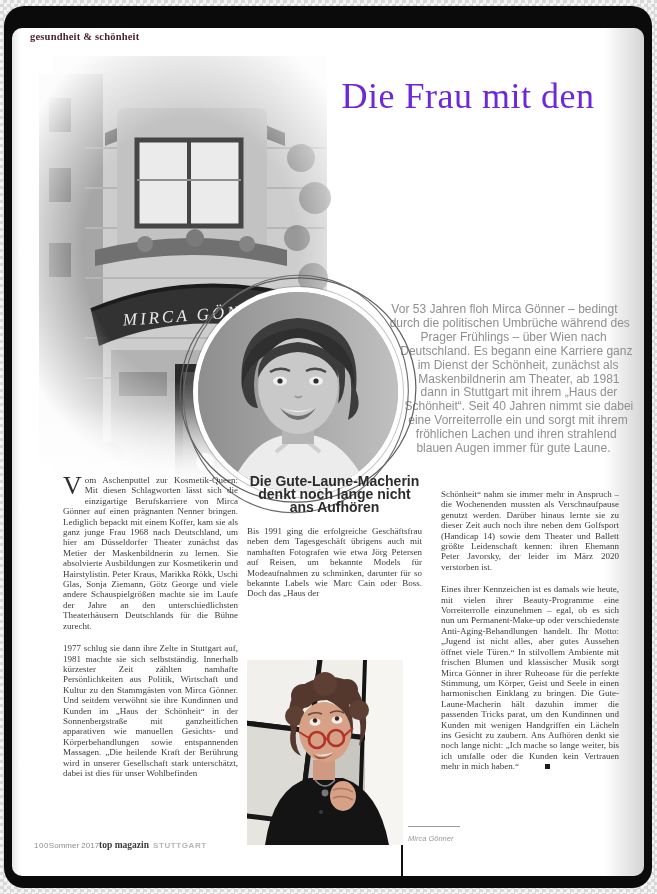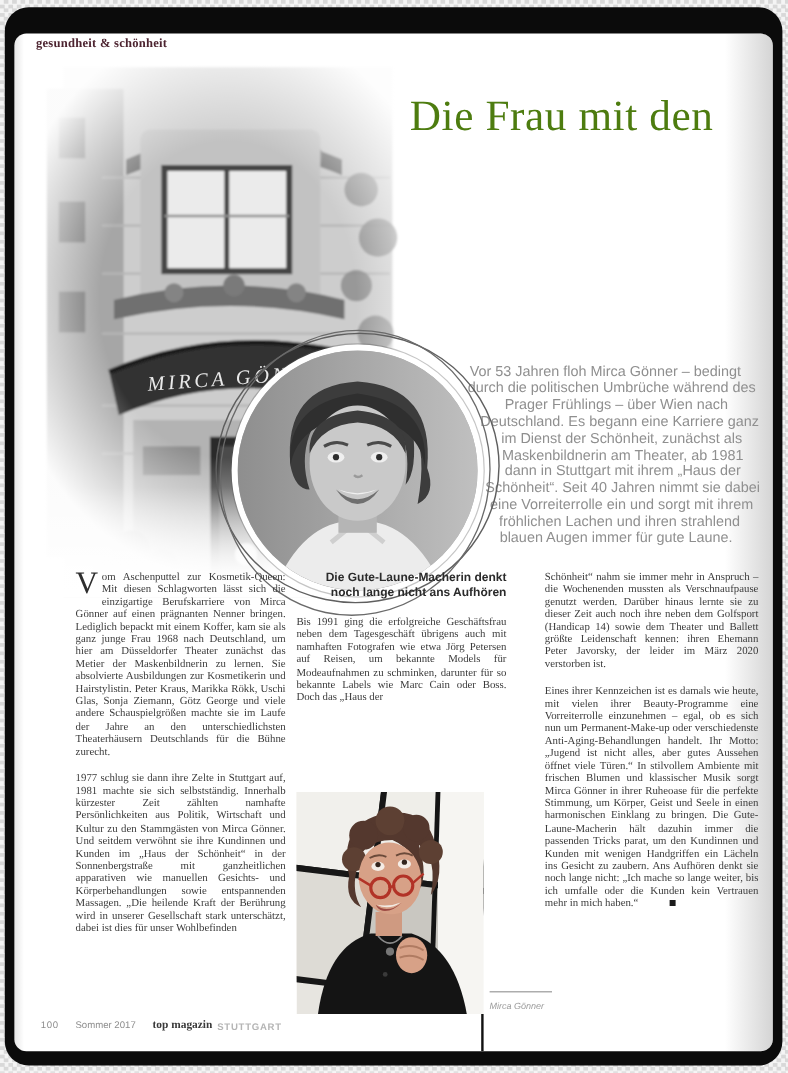--- a/index.html
+++ b/index.html
@@ -36,21 +36,21 @@
   .building svg{width:100%;height:100%;}
   .building .fade{
     content:"";position:absolute;inset:0;
     background:
       radial-gradient(ellipse 62% 55% at 50% 46%, rgba(255,255,255,0) 52%, rgba(255,255,255,.96) 92%),
       linear-gradient(to bottom, rgba(255,255,255,0) 80%, #fff 99%);
   }
   
   .headline{
     position:absolute;left:292px;top:48px;width:328px;z-index:5;text-align:center;
-    font-family:"Liberation Serif",serif;color:#4d7c0f;
+    font-family:"Liberation Serif",serif;color:#6d28d9;
   }
   .headline .t1{font-size:36px;line-height:40px;letter-spacing:.5px;}
   .headline .t2{font-size:57px;line-height:58px;letter-spacing:.5px;}
   .headline .t3{font-size:53px;line-height:56px;letter-spacing:1px;}
   
   .portrait-wrap{position:absolute;left:172px;top:250px;width:228px;height:228px;z-index:3;}
   .scribbles{position:absolute;inset:-14px;overflow:visible;}
   .portrait{
     position:absolute;left:9px;top:9px;width:200px;height:200px;border-radius:50%;
     border:5px solid #fff;overflow:hidden;background:#a8a8a8;
@@ -64,43 +64,43 @@
   }
   .intro .shape{
     float:left;width:172px;height:192px;
     shape-outside:circle(114px at 46px 90px);
   }
   
   .col{position:absolute;top:447px;font-family:"Liberation Serif",serif;
     font-size:9px;line-height:10.4px;color:#3b3b3b;text-align:justify;hyphens:auto;z-index:4;}
   .col1{left:51px;width:175px;}
   .col2{left:235px;width:175px;}
-  .col3{left:442px;width:178px;}
+  .col3{left:429px;width:178px;margin-top:14px;}
   .col p{margin:0 0 12px 0;}
   .dropcap{
     float:left;font-size:26px;line-height:20px;padding-right:3px;padding-top:1px;
     font-family:"Liberation Serif",serif;color:#2e2e2e;
   }
   .subhead{
-    font-family:"Liberation Sans",sans-serif;font-weight:bold;font-size:10px;
-    line-height:13px;color:#2b2b2b;text-align:right;margin:0 0 12px 0;hyphens:none;
+    font-family:"Liberation Sans",sans-serif;font-weight:bold;font-size:14px;
+    line-height:13px;color:#2b2b2b;text-align:center;margin:0 0 12px 0;hyphens:none;
   }
   .endmark{display:inline-block;width:5px;height:5px;background:#1c1c1c;margin-left:26px;}
   
   .photo2{position:absolute;left:235px;top:632px;width:156px;height:185px;z-index:4;overflow:hidden;}
   .photo2 svg{width:100%;height:100%;display:block;}
   .vrule{position:absolute;left:389px;top:817px;width:2px;height:31px;background:#111;z-index:4;}
   .caption{position:absolute;left:396px;top:798px;z-index:4;}
   .caption .cap-line{width:52px;height:1px;background:#9a9a9a;margin-bottom:7px;}
   .caption .cap-text{font-style:italic;font-size:7.5px;color:#9a9a9a;}
   
-  .footer{position:absolute;left:22px;top:812px;display:flex;align-items:baseline;gap:14px;z-index:4;
+  .footer{position:absolute;left:22px;top:812px;display:flex;align-items:baseline;z-index:4;
     font-size:8px;color:#8d8d8d;}
   .footer .pagenum{letter-spacing:.5px;}
-  .footer .brandgrp{display:flex;align-items:center;gap:4px;margin-top:10px;}
+  .footer .brandgrp{display:flex;align-items:center;gap:4px;}
   .footer .brand{font-family:"Liberation Serif",serif;font-weight:bold;font-size:9.5px;color:#3a3a3a;}
   .footer .city{color:#b5b5b5;letter-spacing:.6px;font-weight:bold;}
 </style>
 </head>
 <body>
 
 <div class="frame"></div>
 
 <div class="page">
 

